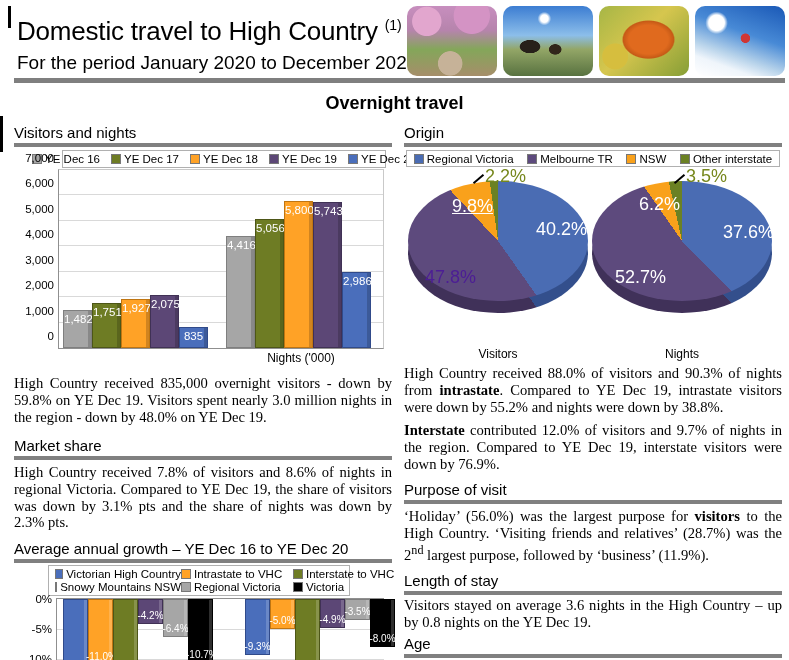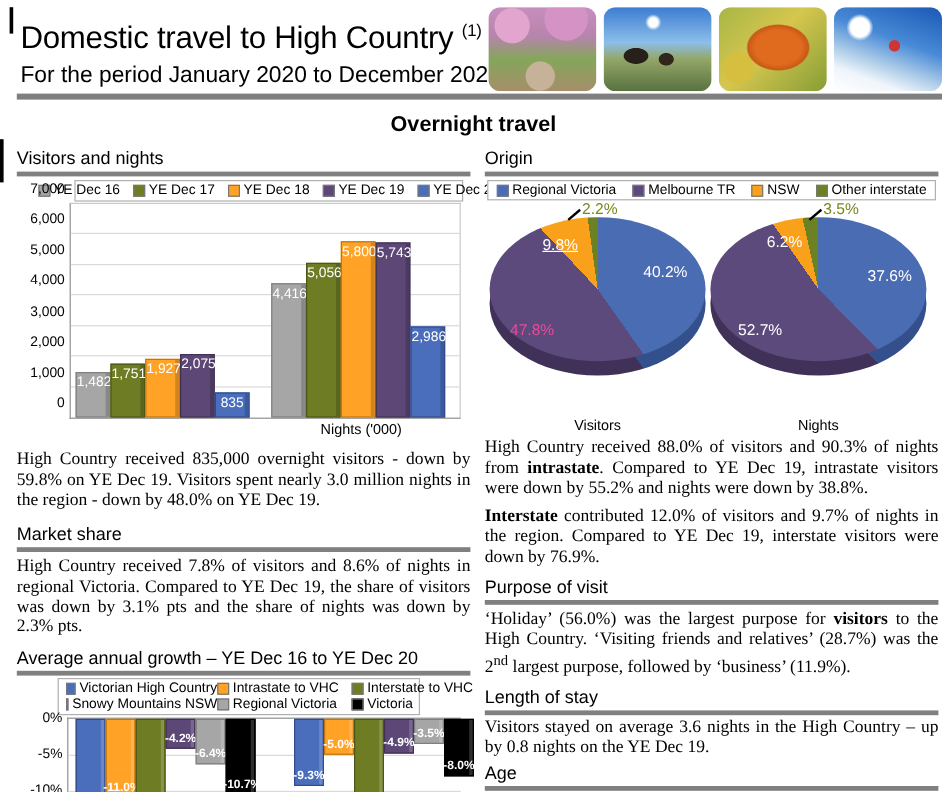--- a/index.html
+++ b/index.html
@@ -57,29 +57,29 @@
   .bar{width:29px;position:relative;box-sizing:border-box;box-shadow:inset -3px 0 0 rgba(0,0,0,.18);}
   .bar-lbl{position:absolute;top:2px;left:0;right:0;text-align:center;color:#fff;font-size:11.5px;}
   .cats{position:relative;height:16px;margin-left:44px;font-size:12px;}
   .cat-lbl{position:absolute;top:2px;width:150px;text-align:center;}
   
   .g-legend{margin:2px 0 0 34px;width:302px;box-sizing:border-box;padding:2px 6px;display:grid;
     grid-template-columns:126px 112px auto;row-gap:1px;border:1px solid #b0b0b0;font-size:11.5px;}
   .plot2{position:relative;height:130px;margin:2px 8px 0 42px;border-top:1px solid #8f8f8f;border-left:1px solid #8f8f8f;}
   .gbars{position:absolute;top:0;display:flex;align-items:flex-start;}
   .gbar{width:25px;position:relative;box-sizing:border-box;box-shadow:inset -3px 0 0 rgba(255,255,255,.18);}
-  .gbar-lbl{position:absolute;bottom:2px;left:-3px;right:-3px;text-align:center;color:#fff;font-size:10px;font-weight:bold;}
+  .gbar-lbl{position:absolute;bottom:2px;left:-3px;right:-3px;text-align:center;color:#fff;font-size:10px;font-weight:normal;}
   
   .origin-legend{margin:3px 0 0 2px;width:374px;height:17px;box-sizing:border-box;justify-content:space-around;}
   .pies-row{position:relative;height:190px;margin-top:2px;}
   .pie-box{position:absolute;top:12px;width:180px;height:176px;}
   #pie-box-0{left:4px;} #pie-box-1{left:188px;}
   .pie-rim,.pie-face{position:absolute;left:0;width:180px;height:120px;border-radius:50%;}
   .pie-rim{top:12px;} .pie-face{top:0;}
-  .plbl{position:absolute;font-size:13px;white-space:nowrap;}
+  .plbl{position:absolute;font-size:18px;white-space:nowrap;}
   #pie-box-0 .pl0{left:128px;top:38px;text-align:right;} #pie-box-0 .pl1{left:17px;top:86px;}
   #pie-box-0 .pl2{left:44px;top:15px;text-decoration:underline;}  #pie-box-0 .pl3{left:77px;top:-15px;}
   #pie-box-1 .pl0{left:131px;top:41px;} #pie-box-1 .pl1{left:23px;top:86px;}
   #pie-box-1 .pl2{left:47px;top:13px;}  #pie-box-1 .pl3{left:94px;top:-15px;}
   .callout{position:absolute;top:-3px;width:13px;height:2px;background:#000;transform:rotate(-40deg);}
   #pie-box-0 .callout{left:64px;} #pie-box-1 .callout{left:81px;}
   .pie-caption{position:absolute;top:166px;width:100%;text-align:center;font-size:12px;}
 </style>
 </head>
 <body>
@@ -283,21 +283,21 @@
       </div>
     </div>
 
   <div class="pies-row">
     <div class="pie-box" id="pie-box-0">
       <div class="pie-rim" style="background: conic-gradient(rgb(51, 79, 140) 0%, rgb(51, 79, 140) 40.2%, rgb(64, 49, 89) 40.2%, rgb(64, 49, 89) 88%, rgb(184, 116, 16) 88%, rgb(184, 116, 16) 97.8%, rgb(74, 90, 23) 97.8%, rgb(74, 90, 23) 100%);"></div>
       <div class="pie-face" style="background: conic-gradient(rgb(74, 108, 179) 0%, rgb(74, 108, 179) 40.2%, rgb(93, 74, 125) 40.2%, rgb(93, 74, 125) 88%, rgb(249, 161, 27) 88%, rgb(249, 161, 27) 97.8%, rgb(107, 129, 36) 97.8%, rgb(107, 129, 36) 100%);"></div>
       <div class="callout"></div>
       <div class="pie-caption">Visitors</div>
     <span class="plbl pl0" style="color: rgb(255, 255, 255);">40.2%</span>
-        <span class="plbl pl1" style="color: #ec4899;">47.8%</span>
+        <span class="plbl pl1" style="color: #4c1d95;">47.8%</span>
         <span class="plbl pl2" style="color: rgb(255, 255, 255);">9.8%</span>
         <span class="plbl pl3" style="color: rgb(118, 135, 28);">2.2%</span>
       </div>
     <div class="pie-box" id="pie-box-1">
       <div class="pie-rim" style="background: conic-gradient(rgb(51, 79, 140) 0%, rgb(51, 79, 140) 37.6%, rgb(64, 49, 89) 37.6%, rgb(64, 49, 89) 90.3%, rgb(184, 116, 16) 90.3%, rgb(184, 116, 16) 96.5%, rgb(74, 90, 23) 96.5%, rgb(74, 90, 23) 100%);"></div>
       <div class="pie-face" style="background: conic-gradient(rgb(74, 108, 179) 0%, rgb(74, 108, 179) 37.6%, rgb(93, 74, 125) 37.6%, rgb(93, 74, 125) 90.3%, rgb(249, 161, 27) 90.3%, rgb(249, 161, 27) 96.5%, rgb(107, 129, 36) 96.5%, rgb(107, 129, 36) 100%);"></div>
       <div class="callout"></div>
       <div class="pie-caption">Nights</div>
     <span class="plbl pl0" style="color: rgb(255, 255, 255);">37.6%</span>
         <span class="plbl pl1" style="color: rgb(255, 255, 255);">52.7%</span>

